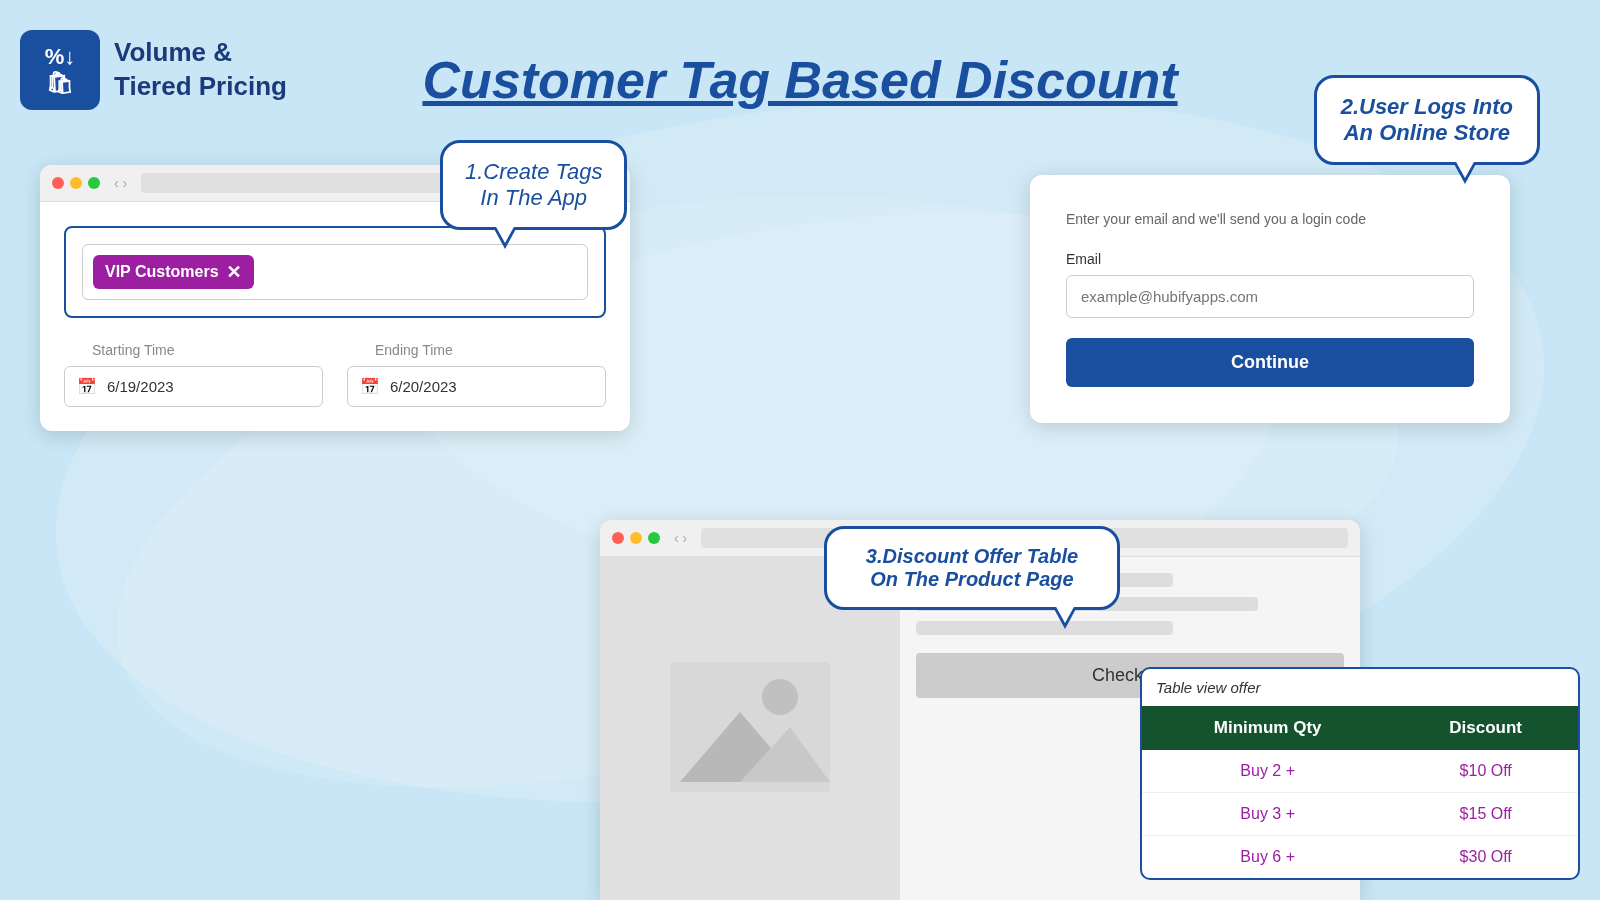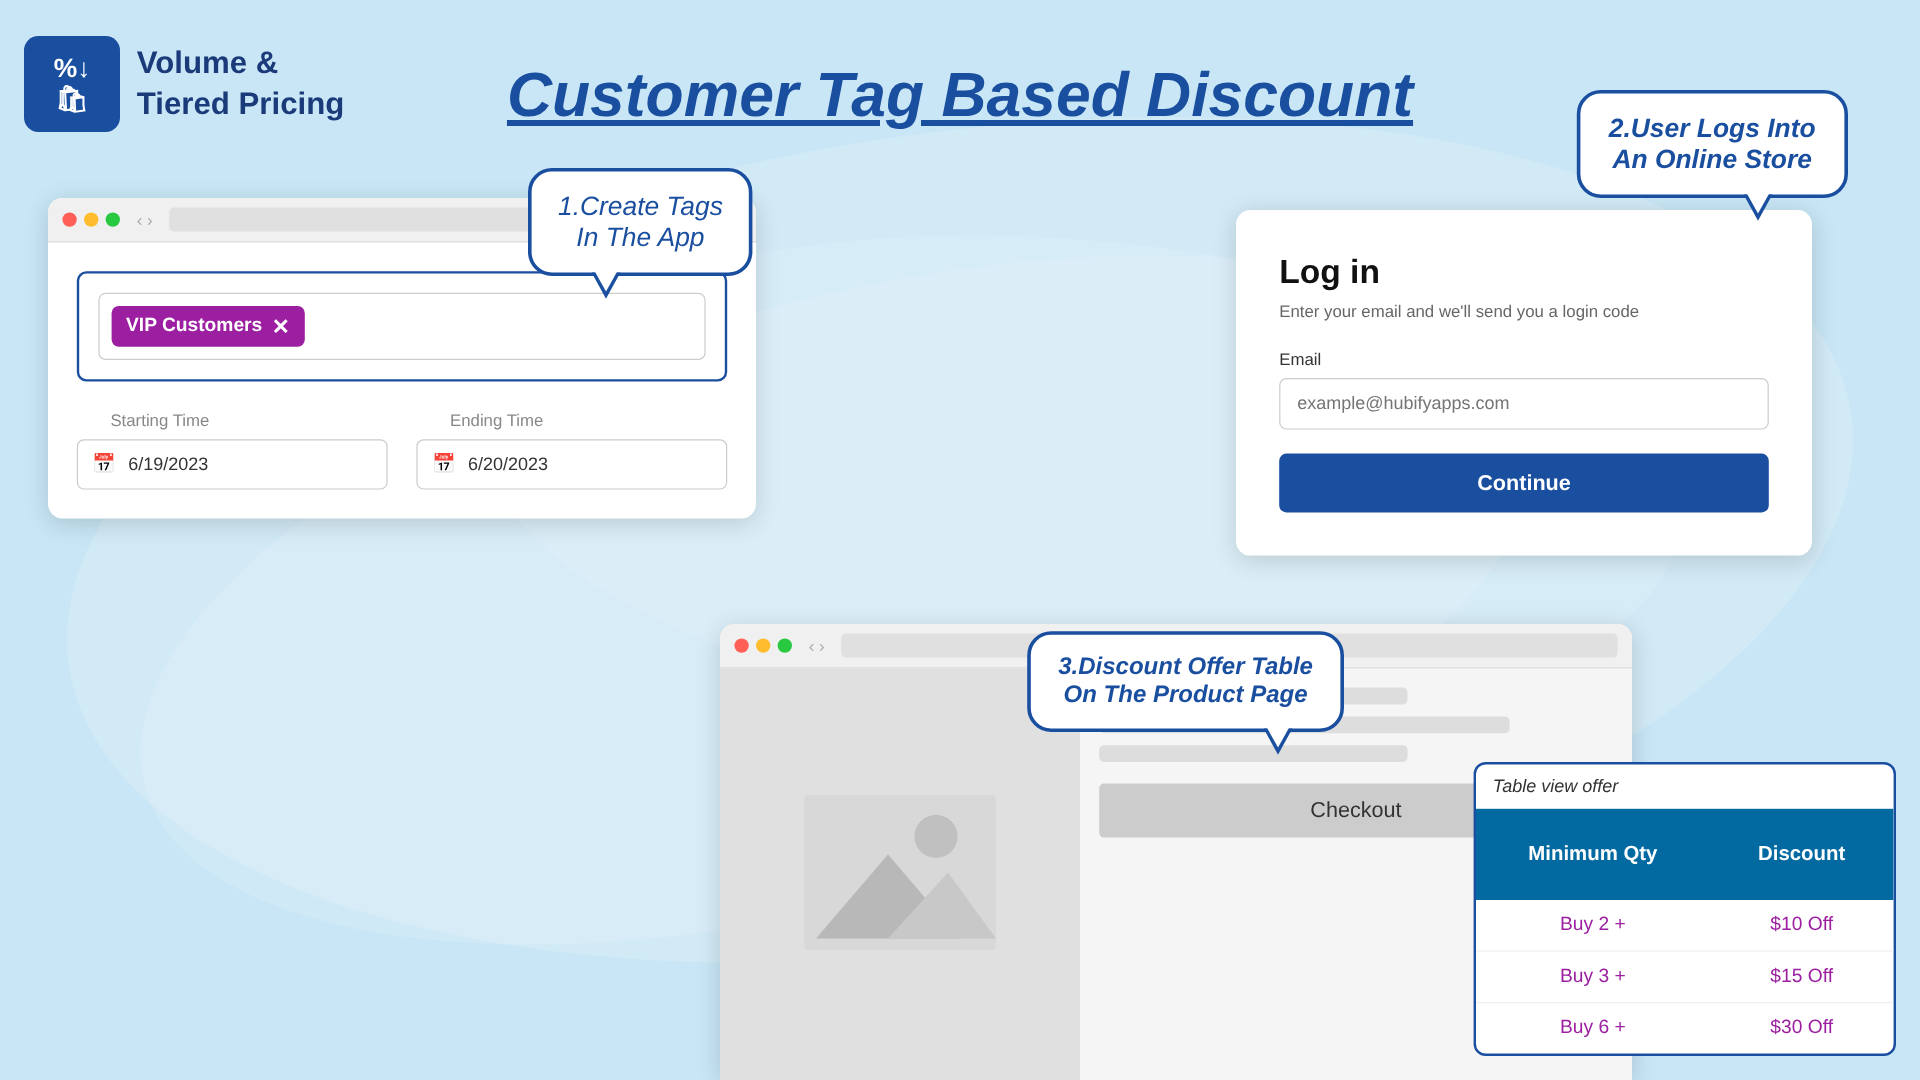--- a/index.html
+++ b/index.html
@@ -394,44 +394,44 @@
       margin-top: 8px;
       cursor: pointer;
       width: 100%;
     }
 
     
     .discount-table-card {
       position: absolute;
       bottom: 20px;
       right: 20px;
-      width: 352px;
+      width: 440px;
       background: white;
       border: 2px solid #1a4fa0;
       border-radius: 10px;
       overflow: hidden;
       z-index: 15;
     }
 
     .table-view-label {
       padding: 10px 14px;
       font-size: 15px;
       color: #333;
       font-style: italic;
     }
 
     .discount-table {
       width: 100%;
       border-collapse: collapse;
     }
 
     .discount-table th {
-      background: #0369a1;
+      background: #14532d;
       color: white;
-      padding: 28px;
+      padding: 12px;
       font-size: 17px;
       text-align: center;
     }
 
     .discount-table td {
       padding: 12px;
       text-align: center;
       font-size: 16px;
       color: #9b1fa0;
       font-weight: 500;
@@ -450,21 +450,21 @@
       z-index: 20;
       background: white;
       border: 3px solid #1a4fa0;
       border-radius: 20px;
       padding: 16px 20px;
       text-align: center;
       font-size: 20px;
       font-weight: bold;
       color: #1a4fa0;
       font-style: italic;
-      width: 264px;
+      width: 296px;
     }
     .bubble-3::after {
       content: '';
       position: absolute;
       bottom: -22px;
       right: 40px;
       border-width: 22px 12px 0 12px;
       border-style: solid;
       border-color: #1a4fa0 transparent transparent transparent;
     }
@@ -552,21 +552,20 @@
         <div class="time-input">
           <span class="cal-icon">📅</span>
           <span>6/20/2023</span>
         </div>
       </div>
     </div>
   </div>
 </div>
 
 <div class="login-window">
-  <div class="login-title">Log in</div>
   <div class="login-subtitle">Enter your email and we'll send you a login code</div>
   <div class="login-label">Email</div>
   <input class="login-input" type="text" placeholder="example@hubifyapps.com" style="">
   <button class="login-btn">Continue</button>
 </div>
 
 <div class="product-window">
   <div class="product-titlebar">
     <div class="dot dot-red"></div>
     <div class="dot dot-yellow"></div>

